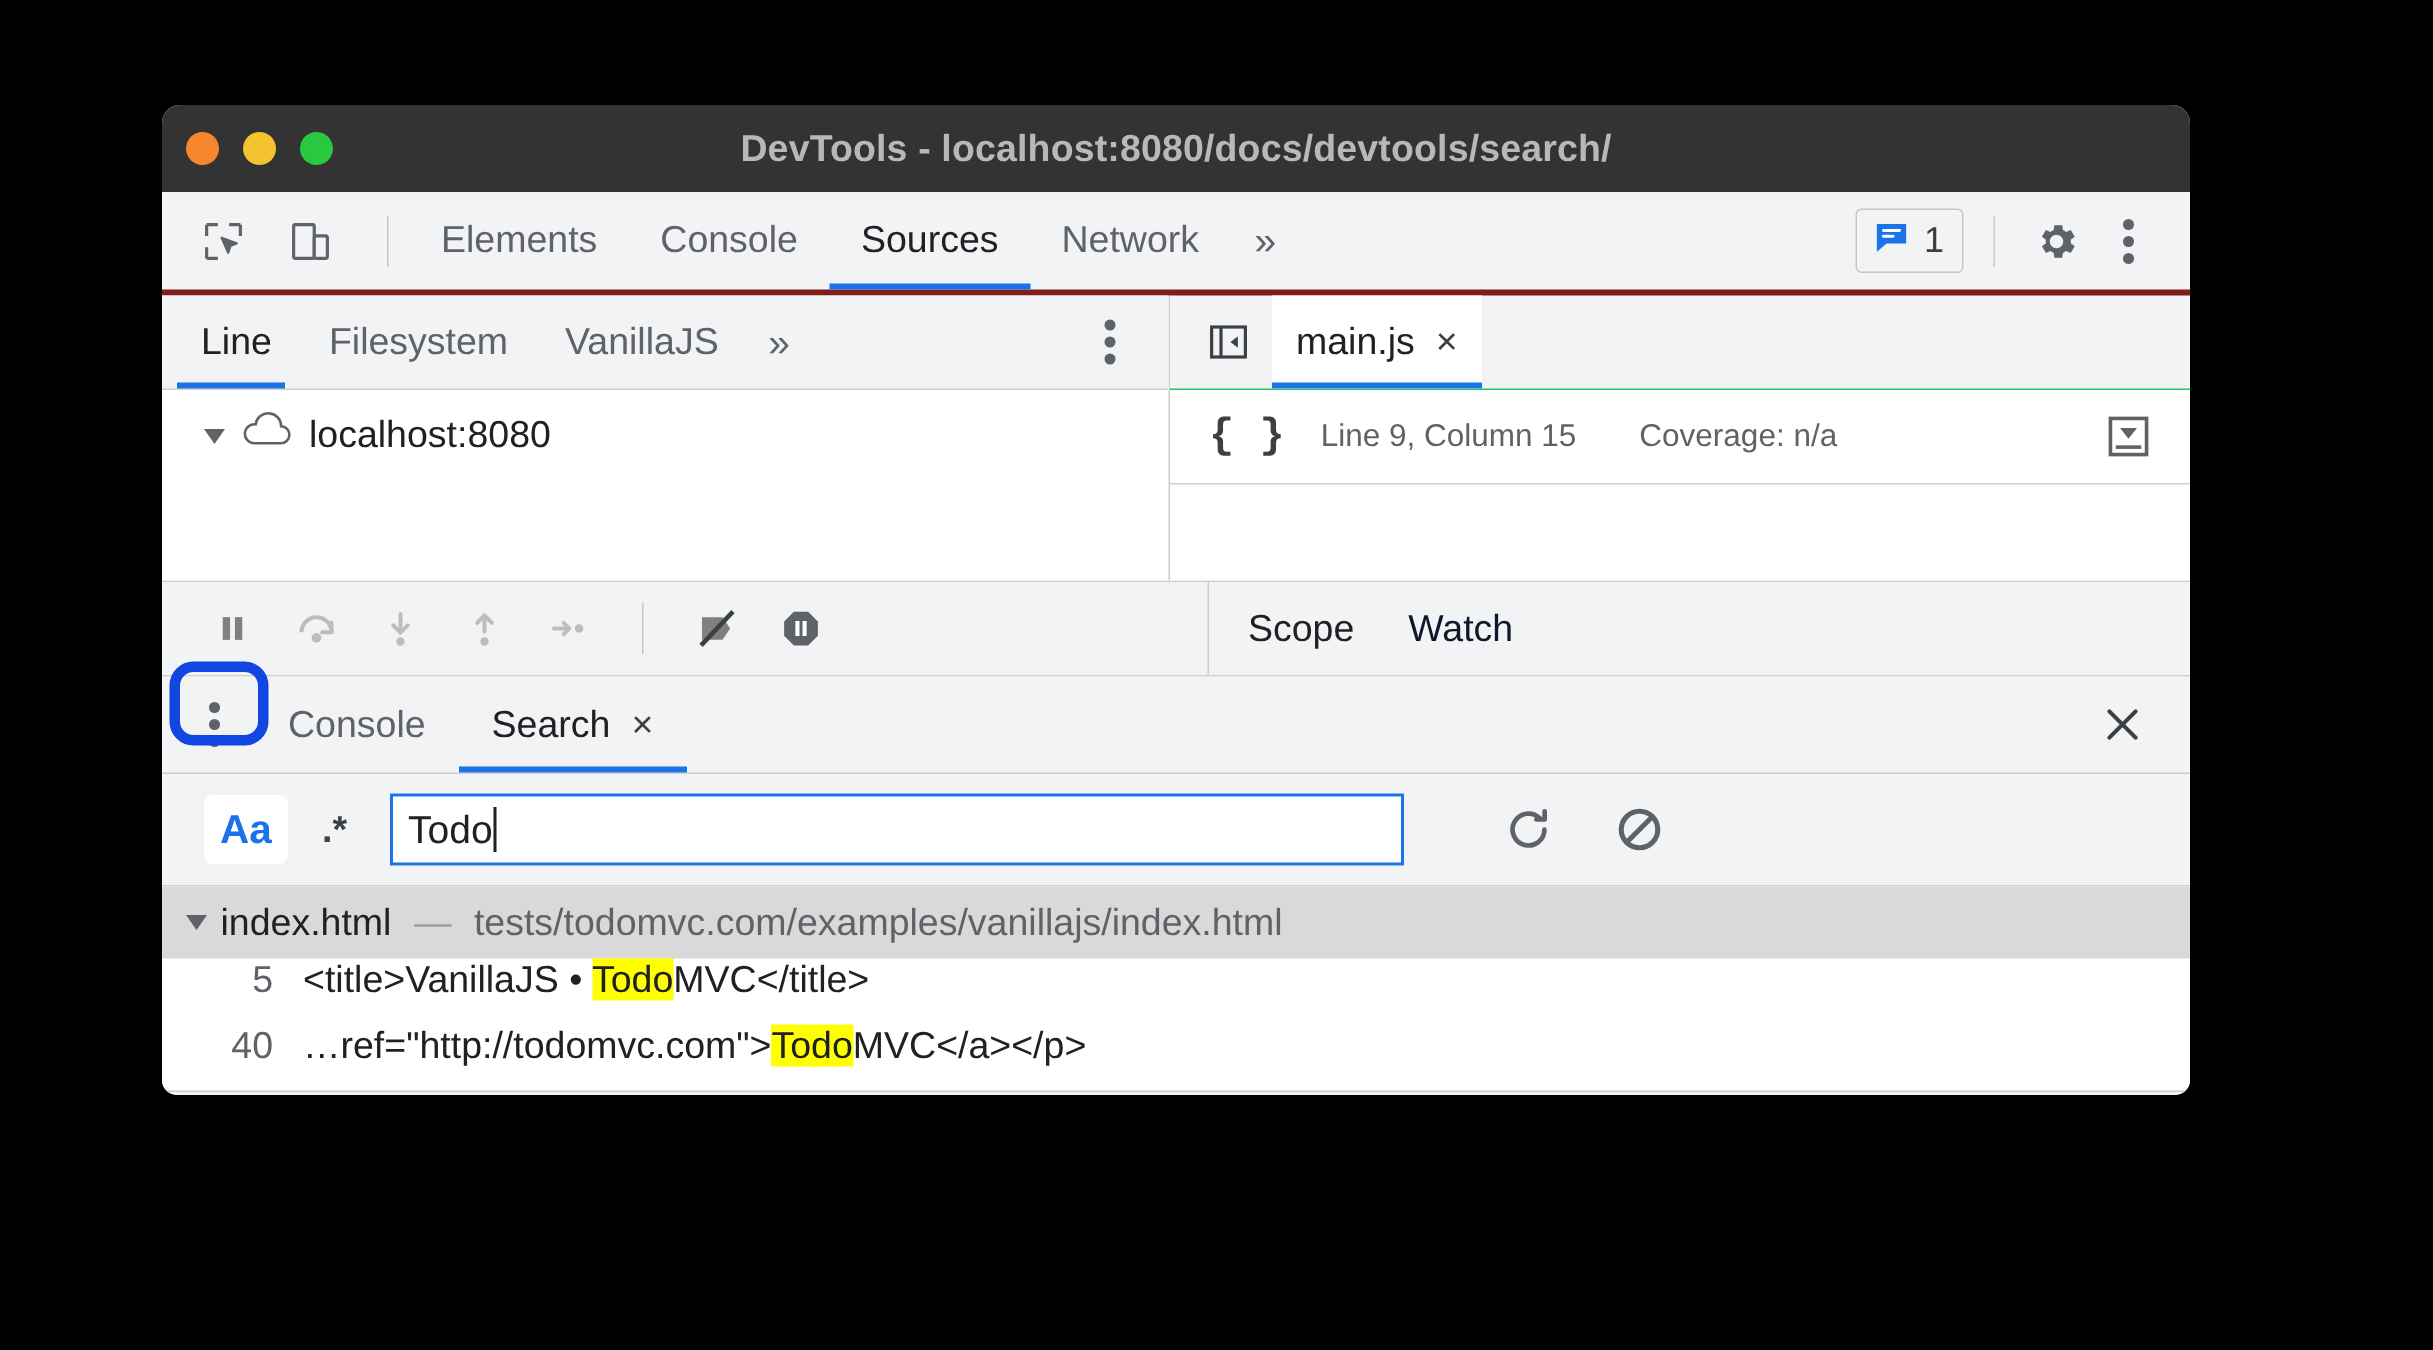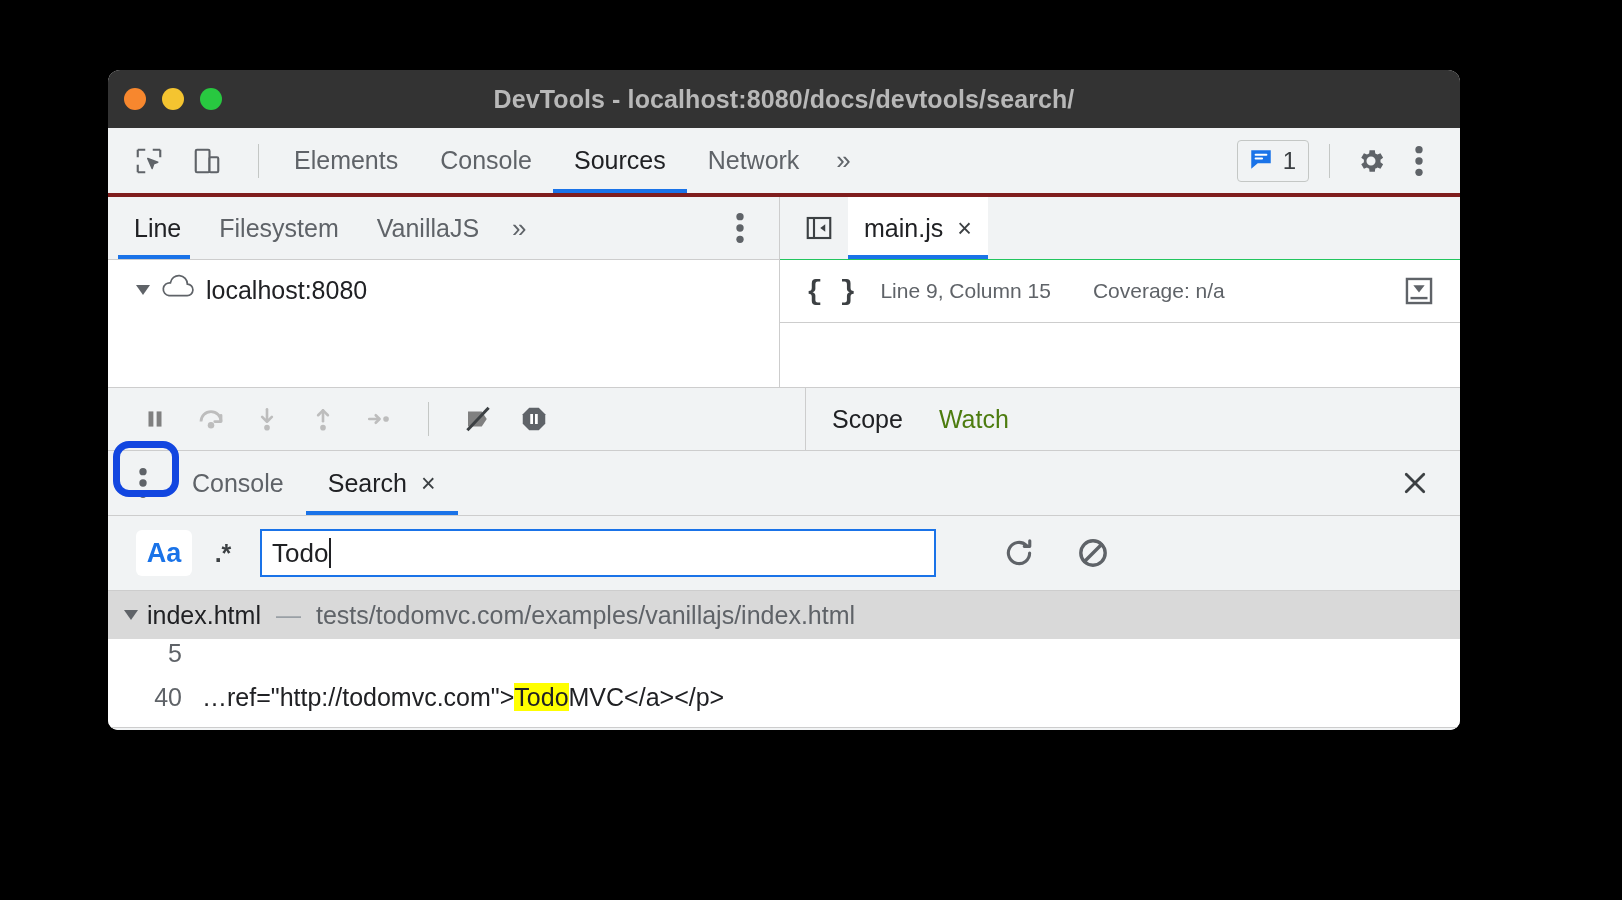--- a/index.html
+++ b/index.html
@@ -270,21 +270,21 @@
     padding-left: 26px;
     gap: 14px;
   }
   .dbgright {
     flex: 1;
     display: flex;
     align-items: center;
   }
   .stab {
     font-size: 25px;
-    color: #4d7c0f;
+    color: #0f172a;
     padding: 0 18px;
   }
   .stab:first-child { color: #202124; padding-left: 26px; }
 
   
   .drawer-tabs {
     display: flex;
     align-items: center;
     height: 64px;
     background: #f1f3f4;
@@ -672,20 +672,21 @@
 
     <div class="results">
       <div class="result-file">
         <span class="tri"></span>
         <span>index.html</span>
         <span class="dash">—</span>
         <span class="path">tests/todomvc.com/examples/vanillajs/index.html</span>
       </div>
       <div class="result-line">
         <span class="lineno">5</span>
+        <span><span>&lt;title&gt;VanillaJS • </span><mark class="hl">Todo</mark><span>MVC&lt;/title&gt;</span></span>
       </div>
       <div class="result-line">
         <span class="lineno">40</span>
         <span><span>…ref="http://todomvc.com"&gt;</span><mark class="hl">Todo</mark><span>MVC&lt;/a&gt;&lt;/p&gt;</span></span>
       </div>
     </div>
 
     <div class="statusbar">
       
     </div>

